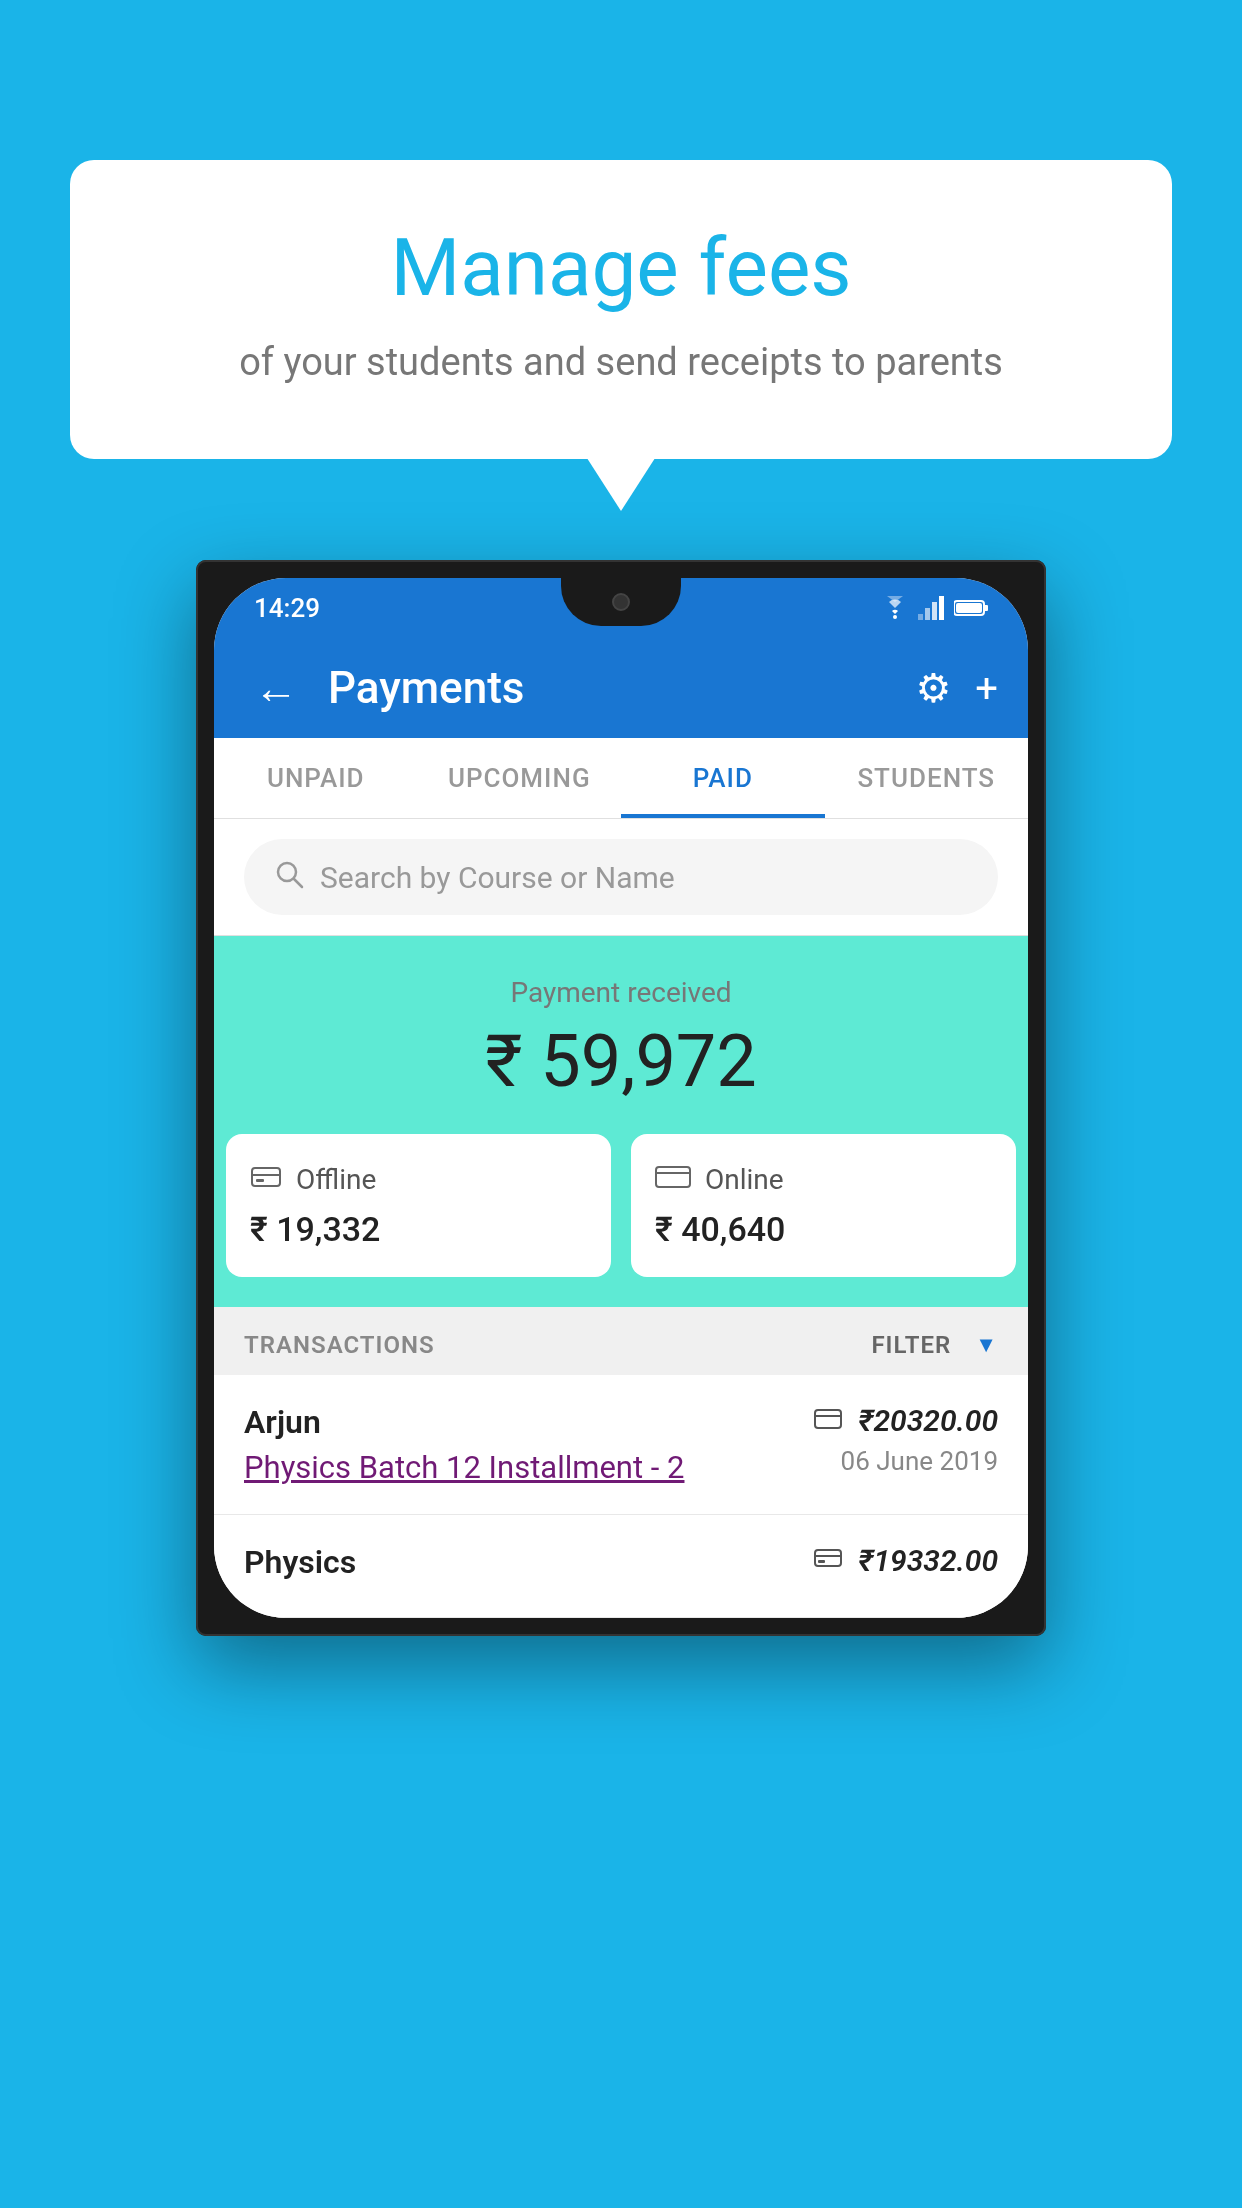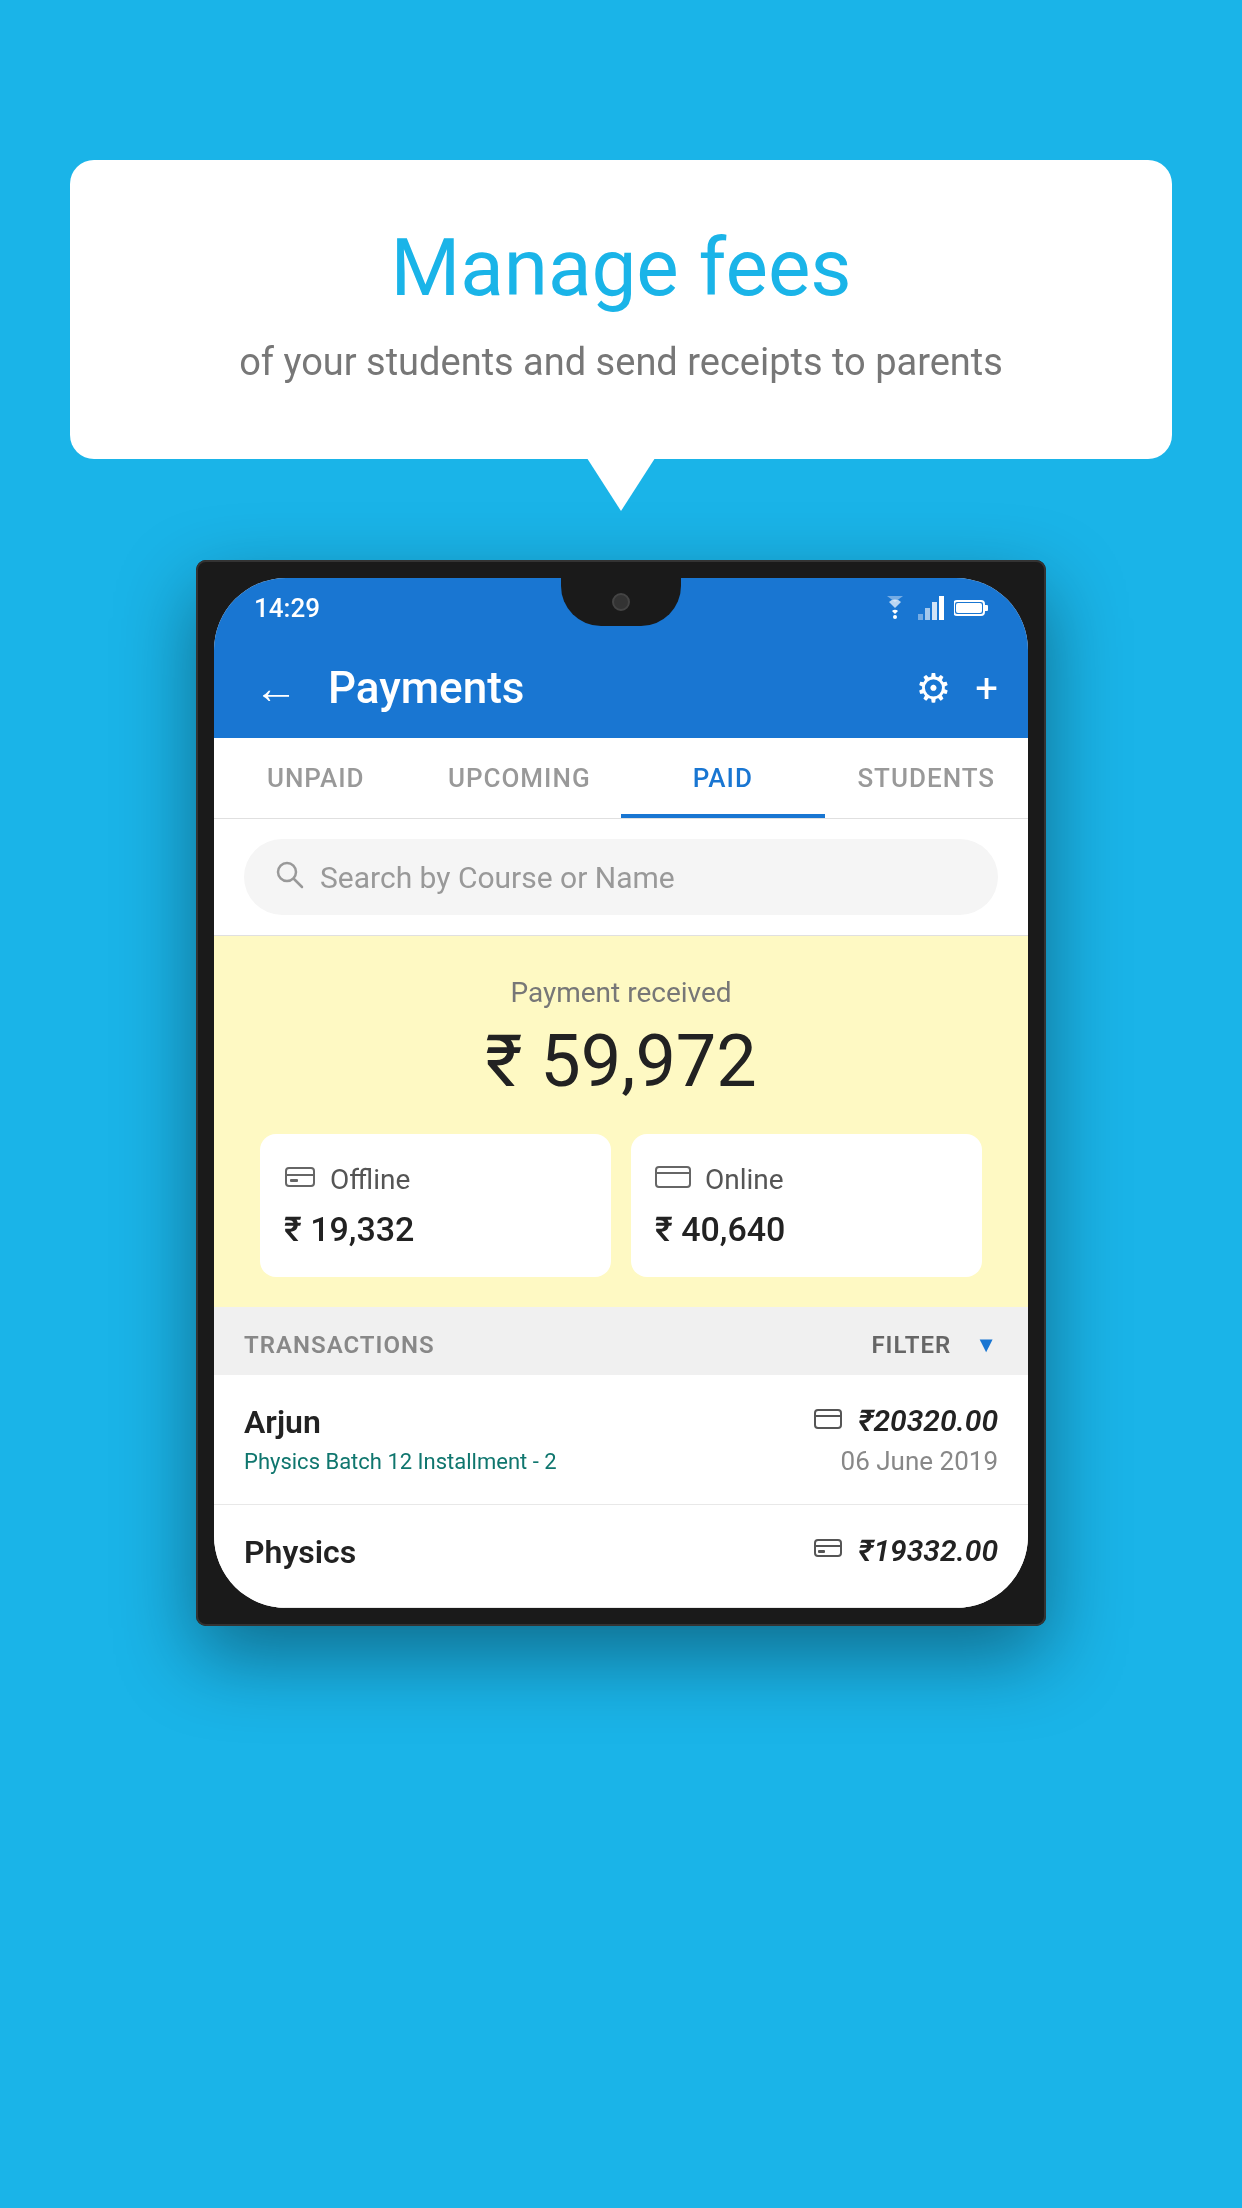--- a/index.html
+++ b/index.html
@@ -215,22 +215,22 @@
       font-size: 34px;
     }
 
     .search-placeholder {
       color: #999;
       font-size: 30px;
     }
 
     
     .payment-summary {
-      background: #fef9c3;
-      padding: 40px 46px 30px;
+      background: #5eead4;
+      padding: 40px 12px 30px;
       text-align: center;
     }
 
     .payment-label {
       color: #777;
       font-size: 28px;
       margin-bottom: 10px;
     }
 
     .payment-amount {
@@ -316,22 +316,23 @@
 
     .trans-left {}
     .trans-name {
       font-size: 32px;
       font-weight: 600;
       color: #222;
       margin-bottom: 8px;
     }
 
     .trans-detail {
-      font-size: 22px;
-      color: #0f766e;
+      font-size: 31px;
+      color: #701a75;
+      text-decoration: underline;
     }
 
     .trans-right {
       text-align: right;
     }
 
     .trans-amount-row {
       display: flex;
       align-items: center;
       gap: 16px;

